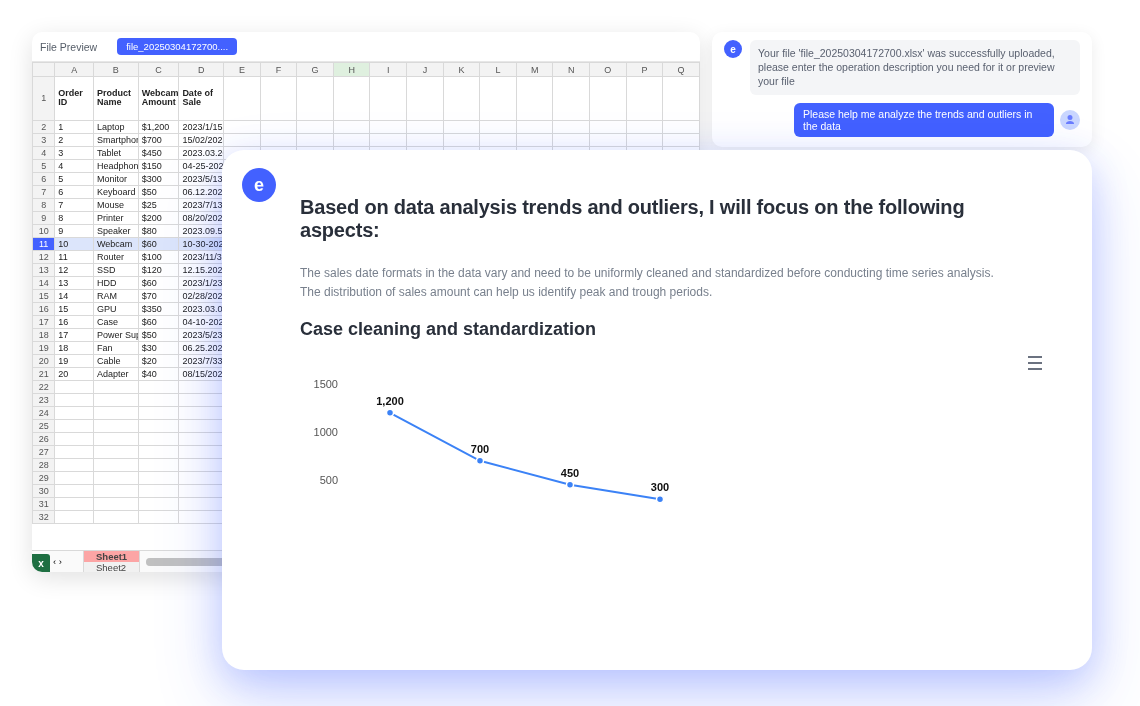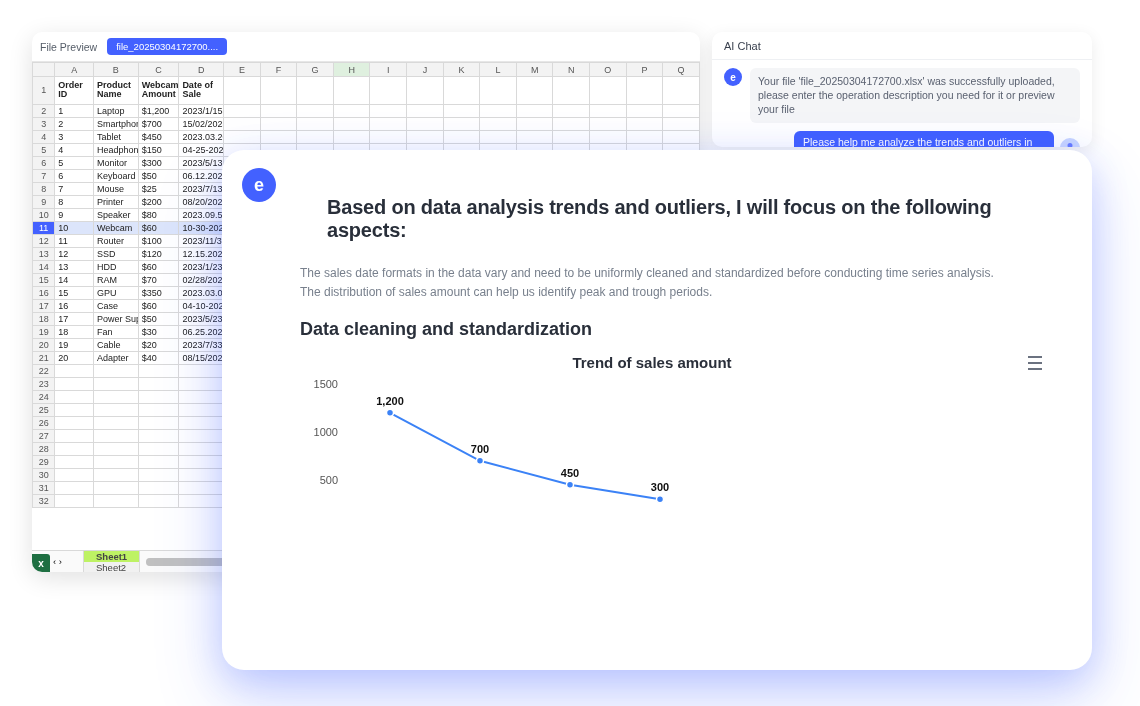--- a/index.html
+++ b/index.html
@@ -2,41 +2,41 @@
 <html><head>
 <meta charset="utf-8">
 <style>
   * { box-sizing: border-box; margin: 0; padding: 0; font-family: -apple-system, BlinkMacSystemFont, "Segoe UI", Arial, sans-serif; }
   body { width: 1140px; height: 706px; background: #fff; position: relative; overflow: hidden; }
 
   
   .sheet-window { position: absolute; left: 32px; top: 32px; width: 668px; height: 540px;
     background: #fff; border-radius: 10px; box-shadow: 0 6px 24px rgba(0,0,0,.12);
     display: flex; flex-direction: column; overflow: hidden; }
-  .sheet-header { height: 30px; display: flex; align-items: center; gap: 10px;
+  .sheet-header { height: 30px; display: flex; align-items: center; gap: 20px;
     padding: 0 8px; border-bottom: 1px solid #e7e7e7; font-size: 10.5px; }
   .sheet-title { color: #555d68; font-weight:500; }
   .file-pill { background: #4361ff; color: #fff; padding: 3px 9px; border-radius: 4px; font-size: 9.5px; }
   .grid-wrap { flex: 1; overflow: hidden; position: relative; }
   table.grid { border-collapse: collapse; table-layout: fixed; width: 100%; font-size: 9px; color: #222; }
   .grid th, .grid td { border: 1px solid #d9d9d9; height: 13px; padding: 1px 3px;
     overflow: hidden; white-space: nowrap; text-overflow: clip; vertical-align: middle; }
   .grid thead th { background: #f3f3f3; font-weight: 400; color: #555; text-align: center; height: 14px; }
   .grid .rownum { background: #f3f3f3; color: #555; text-align: center; width: 22px; }
   .grid .corner { background:#f3f3f3; width:22px; }
-  .grid td.header-cell { font-weight: 600; vertical-align: top; line-height:1.05; white-space:normal; height:auto; padding:4px 3px;margin-left:30px;}
+  .grid td.header-cell { font-weight: 600; vertical-align: top; line-height:1.05; white-space:normal; height:auto; padding:12px 3px;margin-left:30px;}
   .col-active { background:#dff0df !important; }
   .row-active { background:#dce5fb !important; }
   .row-active-num { background:#4361ff !important; color:#fff !important; }
   .sheet-footer { height: 22px; border-top: 1px solid #d9d9d9; display: flex; align-items: stretch;
     font-size: 9.5px; background: #fafafa; }
   .sheet-footer .spacer { width: 52px; border-right:1px solid #d9d9d9; display:flex;align-items:center;justify-content:center;}
   .sheet-tab { padding: 0 12px; display: flex; align-items: center; border-right: 1px solid #d9d9d9;
     color: #444; background:#f1f1f1; }
-  .sheet-tab.active { background:#bef264; font-weight:600; }
+  .sheet-tab.active { background:#fca5a5; font-weight:600; }
   .excel-badge { position: absolute; left: 0; bottom: 0; width: 18px; height: 18px;
     background: #1e6f42; color:#fff; font-size:10px; display:flex;align-items:center;justify-content:center;
     font-weight:600; border-top-right-radius:3px;}
   .hscroll{ flex:1; display:flex; align-items:center; padding:0 6px;}
   .hscroll-track{flex:1;height:8px;background:#e6e6e6;border-radius:4px;position:relative;}
   .hscroll-thumb{position:absolute;left:0;top:0;height:100%;width:55%;background:#c0c0c0;border-radius:4px;}
 
   
   .chat-panel { position: absolute; left: 712px; top: 32px; width: 380px; height: 115px;
     background:#fff; border-radius:10px; box-shadow:0 4px 16px rgba(0,0,0,.08);
@@ -56,21 +56,21 @@
   .user-avatar svg{width:12px;height:12px;fill:#6a7dff;}
 
   
   .analysis-card { position:absolute; left:222px; top:150px; width:870px; height:520px;
     background:#fff; border-radius:22px;
     box-shadow: 0 10px 36px rgba(52,84,255,.22), 0 30px 70px rgba(52,84,255,.20);
     overflow:hidden; }
   .ac-avatar{position:absolute;left:20px;top:18px;width:34px;height:34px;border-radius:50%;
     background:#4361ff;color:#fff;font-weight:700;display:flex;align-items:center;justify-content:center;font-size:18px;}
   .ac-content{position:absolute;left:78px;top:46px;right:48px;bottom:0;color:#292f3a;}
-  .ac-content h1{font-size:20px;font-weight:700;margin-bottom:22px;letter-spacing:-.01em;margin-left:27px;}
+  .ac-content h1{font-size:20px;font-weight:700;margin-bottom:22px;letter-spacing:-.01em;}
   .ac-content h2{font-size:18px;font-weight:700;margin-bottom:14px;}
   .ac-content p{font-size:12px;color:#78808d;line-height:1.55;margin-bottom:18px;}
   .chart-box{position:relative;height:180px;margin-top:4px;}
   .chart-title{position:absolute;top:0;left:0;right:40px;text-align:center;font-size:15px;font-weight:600;color:#2a2f3a;}
   .chart-menu{position:absolute;right:0;top:0;width:18px;height:18px;display:flex;flex-direction:column;justify-content:space-between;align-items:center;padding:2px 0;}
   .chart-menu span{width:14px;height:2px;background:#6b7280;}
   svg.plot{position:absolute;left:0;top:22px;width:720px;height:160px;}
   .axis-tick{font-size:11px;fill:#555;}
   .data-label{font-size:11px;font-weight:700;fill:#111;}
   .series-line{fill:none;stroke:#3b82f6;stroke-width:2;}
@@ -783,21 +783,20 @@
           <div class="hscroll-thumb"></div>
         </div>
     </div>
   </div>
   <div class="excel-badge">
     <span>x</span>
   </div>
 </div>
 
 <div class="chat-panel">
-  <div class="chat-head">AI Chat</div>
   <div class="chat-body">
     <div class="sys-row">
       <div class="bot-avatar">
           <span>e</span>
         </div>
       <div class="sys-bubble">Your file 'file_20250304172700.xlsx' was successfully uploaded, please enter the operation description you need for it or preview your file</div>
     </div>
     <div class="user-row">
       <div class="user-bubble">Please help me analyze the trends and outliers in the data</div>
       <div class="user-avatar">
@@ -809,24 +808,23 @@
   </div>
 </div>
 
 <div class="analysis-card">
   <div class="ac-avatar">
       <span>e</span>
     </div>
   <div class="ac-content">
     <h1>Based on data analysis trends and outliers, I will focus on the following aspects:</h1>
     <p id="trend-p">The sales date formats in the data vary and need to be uniformly cleaned and standardized before conducting time series analysis.<br>The distribution of sales amount can help us identify peak and trough periods.</p>
-    <h2>Data cleaning and standardization</h2>
+    <h2>Case cleaning and standardization</h2>
 
     <div class="chart-box">
-      <div class="chart-title">Trend of sales amount</div>
       <div class="chart-menu">
           <span></span>
           <span></span>
           <span></span>
         </div>
       <svg class="plot" id="plot" viewBox="0 0 720 160">
           <text class="axis-tick" x="38" y="108.00000000000001" text-anchor="end">500</text>
           <text class="axis-tick" x="38" y="60.00000000000001" text-anchor="end">1000</text>
           <text class="axis-tick" x="38" y="12" text-anchor="end">1500</text>
           <path class="series-line" d="M90,36.8 L180,84.8 L270,108.8 L360,123.2 "></path>

